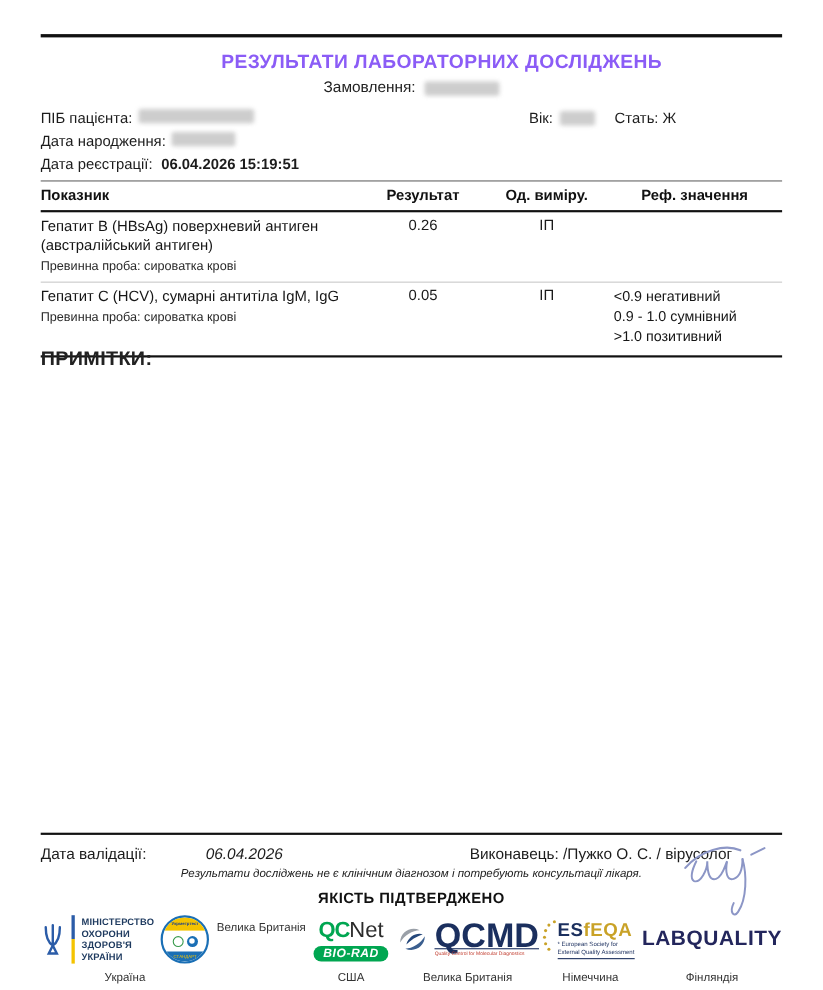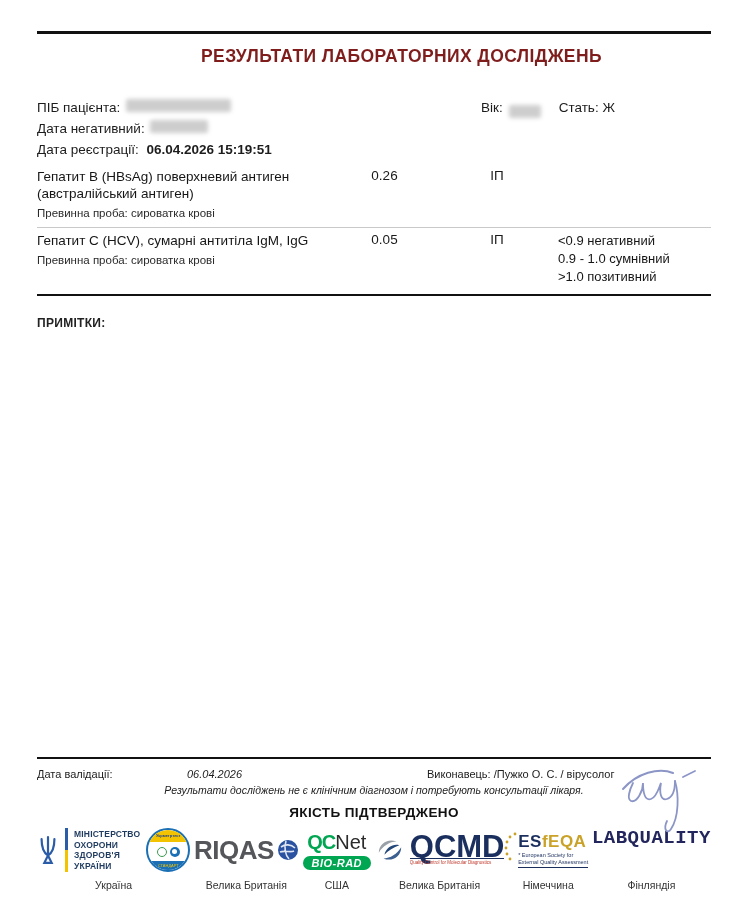--- a/index.html
+++ b/index.html
@@ -6,36 +6,36 @@
   html,body { background:#ffffff; }
   body { font-family:"Liberation Sans", sans-serif; color:#1a1a1a; }
   .page {
     position:relative; width:748px; height:900px; background:#fff; overflow:hidden;
   }
 
   .top-rule { position:absolute; left:37px; right:37px; top:31px; height:3px; background:#111; }
 
   .title {
     position:absolute; left:16px; right:0; top:46px; text-align:center;
-    font-size:17.5px; font-weight:bold; letter-spacing:0.4px; color:#7f1d1d;margin-left:39px;
+    font-size:17.5px; font-weight:bold; letter-spacing:0.4px; color:#8b5cf6;margin-left:39px;
   }
   .order-line {
     position:absolute; left:0; right:0; top:71px; text-align:center; font-size:14px; color:#222;
   }
   .order-line .redact { display:inline-block; vertical-align:middle; margin-left:8px; }
 
   .redact {
     display:inline-block; height:13px; background:#bdbdbd; border-radius:2px;
     filter:blur(2px); opacity:.75;
   }
 
   .patient { position:absolute; left:37px; right:37px; top:97px; font-size:13.5px; line-height:21px; color:#1c1c1c; }
   .patient-row { display:flex; }
   .patient-left { flex:1; }
-  .patient-right { width:230px; display:flex; align-items:flex-end; gap:6px; }
+  .patient-right { width:230px; display:flex; align-items:center; gap:6px; }
   .bold { font-weight:bold; }
 
   
   .results { position:absolute; left:37px; right:37px; top:164px; }
   .thead {
     display:grid; grid-template-columns: 290px 115px 110px 1fr;
     border-top:1.5px solid #666; border-bottom:2.5px solid #111;
     font-weight:bold; font-size:13.5px; padding:5px 0 6px 0; color:#111;
   }
   .thead .c2,.thead .c3 { text-align:center; }
@@ -44,25 +44,25 @@
     display:grid; grid-template-columns: 290px 115px 110px 1fr;
     padding:4px 0 8px 0; font-size:13.5px;
   }
   .trow + .trow { border-top:1px solid #c9c9c9; }
   .trow .c2,.trow .c3 { text-align:center; }
   .analyte-name { line-height:17px; color:#161616; }
   .sample-note { font-size:11.5px; color:#2a2a2a; margin-top:5px; }
   .ref-lines { font-size:13px; line-height:18px; padding-left:6px; color:#161616; }
   .table-bottom { border-top:2.5px solid #111; height:0; }
 
-  .notes { position:absolute; left:37px; top:316px; font-size:12px; font-weight:bold; letter-spacing:.3px; color:#222; }
+  .notes { position:absolute; left:37px; top:316px; font-size:18px; font-weight:bold; letter-spacing:.3px; color:#222; }
 
   
   .footer { position:absolute; left:37px; right:37px; top:757px; border-top:2.5px solid #111; }
-  .val-row { display:flex; align-items:flex-end; margin-top:9px; font-size:11px; color:#1c1c1c; }
+  .val-row { display:flex; align-items:flex-end; margin-top:9px; font-size:14px; color:#1c1c1c; }
   .val-label { width:150px; }
   .val-date { width:180px; font-style:italic; }
   .executor { flex:1; text-align:left; padding-left:60px; }
   .disclaimer {
     margin-top:4px; text-align:center; font-size:10.5px; font-style:italic; color:#222;
   }
   .quality-title { margin-top:9px; text-align:center; font-size:13.5px; font-weight:bold; letter-spacing:.4px; color:#111; }
 
   .logos { margin-top:7px; display:flex; align-items:flex-start; justify-content:space-between; }
   .logo-group { display:flex; flex-direction:column; align-items:center; }
@@ -104,62 +104,71 @@
   .qcmd-sub { font-size:4.5px; color:#c0392b; margin-top:1px; }
 
   
   .esfeqa { display:flex; flex-direction:column; align-items:flex-start; height:46px; justify-content:center; position:relative; padding-left:10px; }
   .esfeqa-main { font-size:17px; font-weight:bold; letter-spacing:.5px; }
   .esfeqa-prefix { color:#1b2f5e; }
   .esfeqa-suffix { color:#c9a227; }
   .esfeqa-sub { font-size:5.5px; color:#1b2f5e; line-height:7px; border-bottom:1px solid #1b2f5e; padding-bottom:1px; }
 
   
-  .labq { display:flex; height:46px;font-family:Liberation Mono, monospace; }
+  .labq { display:flex; align-items:center; height:46px; }
   .labq-text { font-size:19px; font-weight:bold; color:#23265c; letter-spacing:.5px; }
 
   .signature { position:absolute; right:-6px; top:-4px; width:100px; height:88px; pointer-events:none; }
 </style>
 </head>
 <body>
 
 <div class="page">
 
   <div class="top-rule"></div>
 
   <div class="title">РЕЗУЛЬТАТИ ЛАБОРАТОРНИХ ДОСЛІДЖЕНЬ</div>
 
+  <div class="order-line">
+    <span>Замовлення:</span><span class="redact" style="width:68px;"></span>
+  </div>
 
   <div class="patient">
     <div class="patient-row">
       <div class="patient-left">
         <span>ПІБ пацієнта:</span>
         <span class="redact" style="width:105px; margin-left:2px;"></span>
       </div>
       <div class="patient-right">
         <span>Вік:</span>
         <span class="redact" style="width:32px;"></span>
         <span style="margin-left:12px;">Стать: Ж</span>
       </div>
     </div>
     <div class="patient-row">
       <div class="patient-left">
-        <span>Дата негативний:</span>
+        <span>Дата народження:</span>
         <span class="redact" style="width:58px; margin-left:2px;"></span>
       </div>
     </div>
     <div class="patient-row">
       <div class="patient-left">
         <span>Дата реєстрації:</span>
         <span class="bold" style="margin-left:4px;">06.04.2026 15:19:51</span>
       </div>
     </div>
   </div>
 
   <div class="results">
+    <div class="thead">
+      <div class="c1">Показник</div>
+      <div class="c2">Результат</div>
+      <div class="c3">Од. виміру.</div>
+      <div class="c4">Реф. значення</div>
+    </div>
 
     <div class="trow">
       <div class="c1">
         <div class="analyte-name">Гепатит B (HBsAg) поверхневий антиген (австралійський антиген)</div>
         <div class="sample-note">Превинна проба:  сироватка крові</div>
       </div>
       <div class="c2">0.26</div>
       <div class="c3">ІП</div>
     </div>
 
@@ -221,27 +230,20 @@
               <span class="badge-dot-green"></span>
               <span class="badge-dot-blue"></span>
             </div>
             <div class="badge-bot">СТАНДАРТ</div>
           </div>
         </div>
         <div class="logo-caption">Україна</div>
       </div>
 
       <div class="logo-group">
-        <div class="riqas-row">
-          <span class="riqas-text">RIQAS</span>
-          <svg width="22" height="22" viewBox="0 0 22 22">
-            <circle cx="11" cy="11" r="10" fill="#2a52a0"></circle>
-            <path d="M4 8 C8 5 14 5 18 9 M3 13 C8 11 13 14 17 12 M9 2 C7 8 8 16 12 20" stroke="#ffffff" stroke-width="1.6" fill="none" opacity="0.85"></path>
-          </svg>
-        </div>
         <div class="logo-caption">Велика Британія</div>
       </div>
 
       <div class="logo-group">
         <div class="qcnet">
           <div class="qcnet-line"><span class="qcnet-qc">QC</span><span class="qcnet-net">Net</span></div>
           <div class="biorad-pill">BIO-RAD</div>
         </div>
         <div class="logo-caption">США</div>
       </div>

